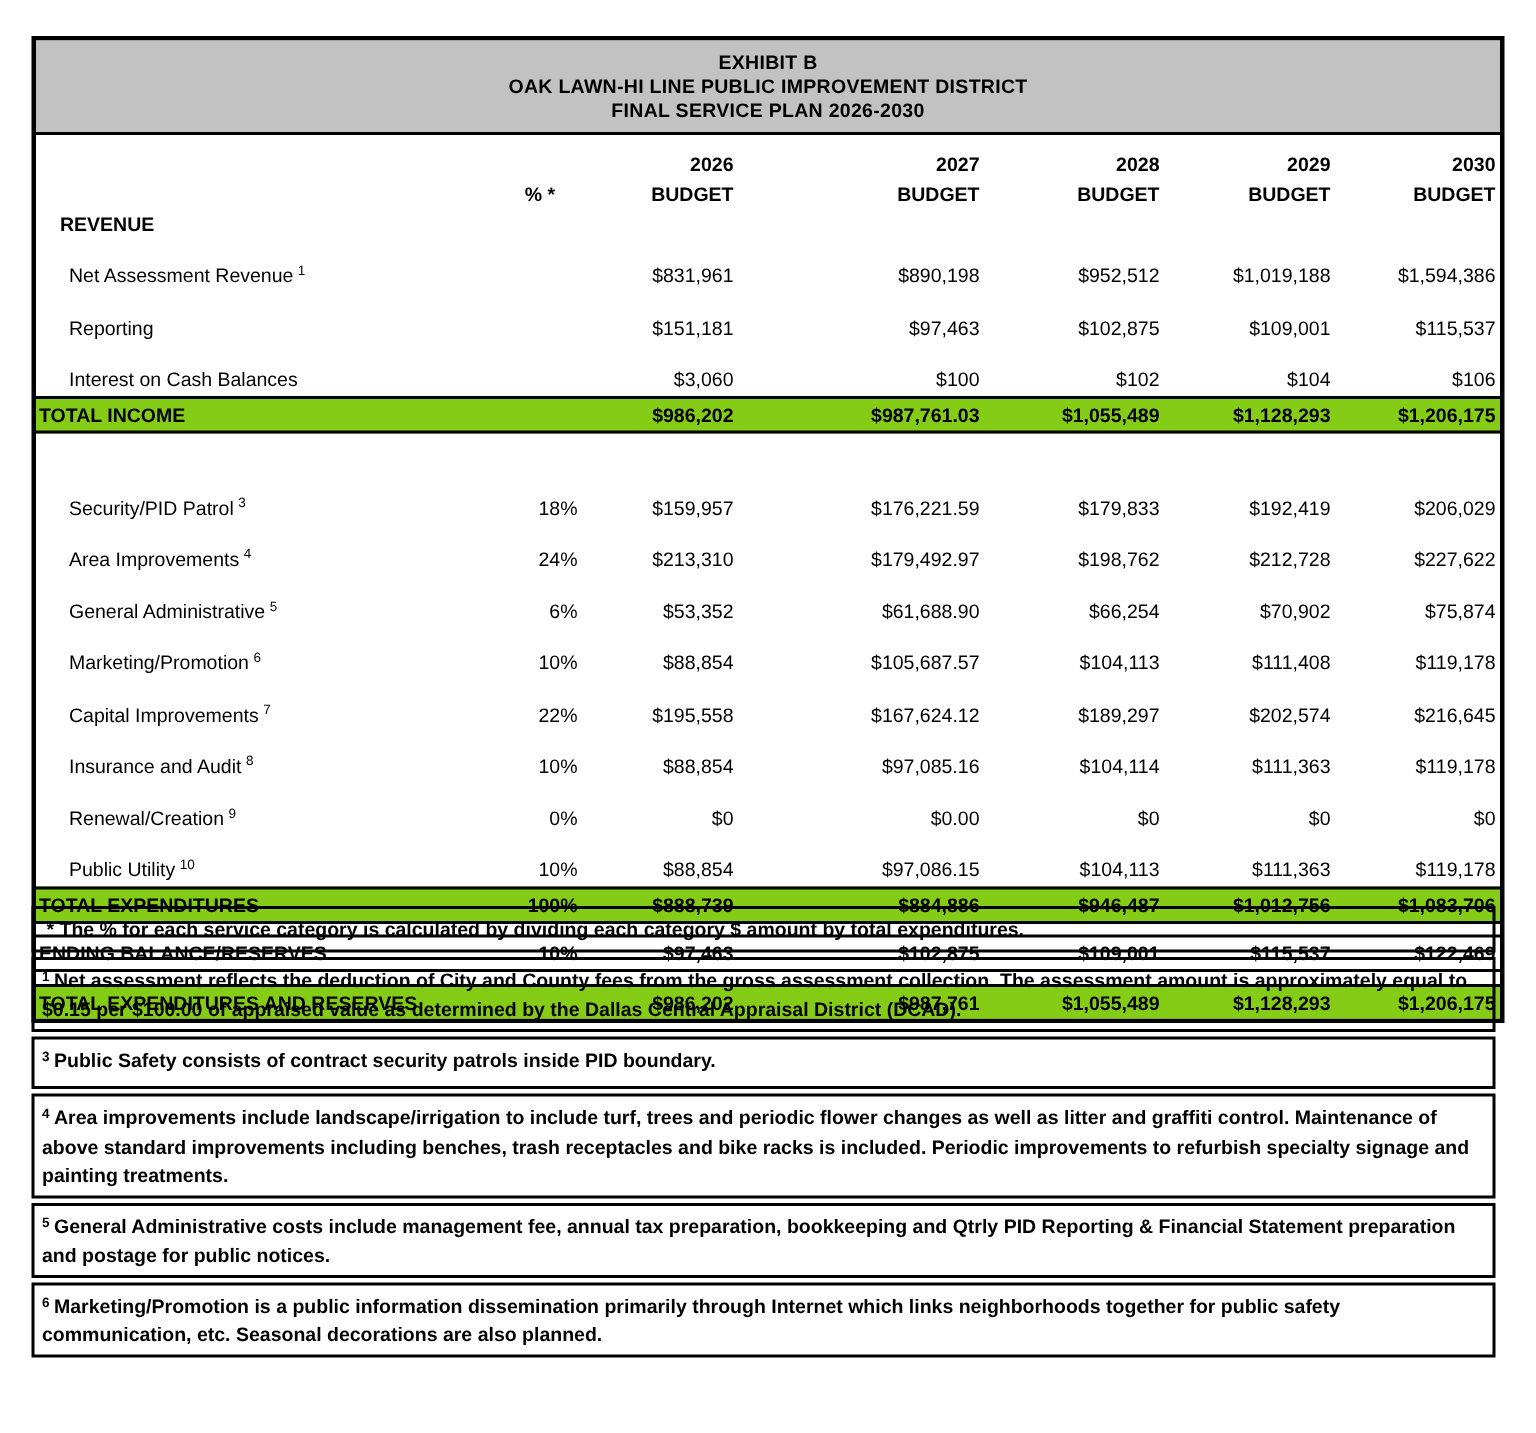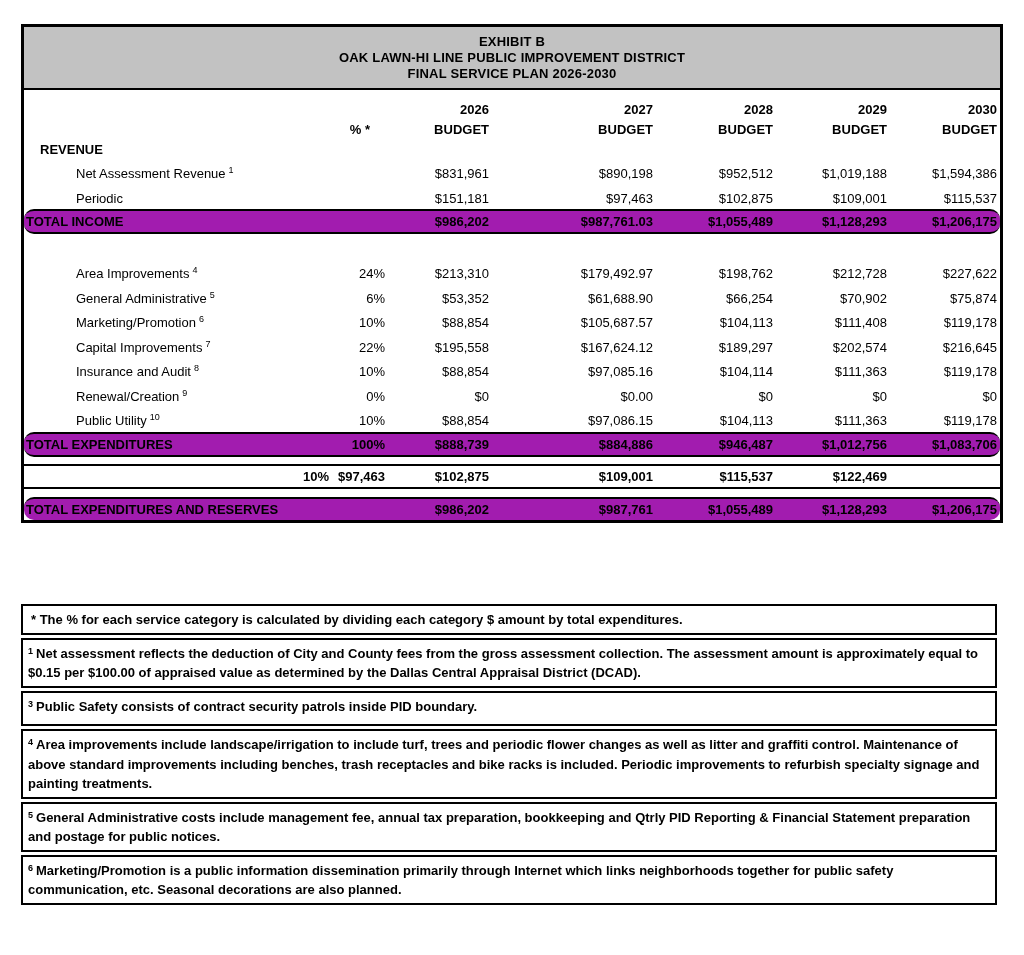--- a/index.html
+++ b/index.html
@@ -7,24 +7,24 @@
   .doc{position:absolute;left:21px;top:24px;width:976px;border:3px solid #000;}
   .titleband{background:#c2c2c2;border-bottom:2px solid #000;text-align:center;padding:7px 0 6px 0;}
   .titleband div{font-weight:bold;font-size:13px;line-height:16px;letter-spacing:.2px;}
   .tbl{padding-top:10px;}
   .row{display:grid;grid-template-columns:308px 56px 104px 164px 120px 114px 110px;align-items:baseline;}
   .c{padding:1px 2px;font-size:13px;line-height:18px;white-space:nowrap;overflow:visible;}
   .num{text-align:right;padding-right:3px;}
   .pct{text-align:right;padding-right:3px;}
   .pcth{text-align:right;padding-right:18px;}
   .b{font-weight:bold;}
-  .ind{padding-left:52px;}
+  .ind{padding-left:22px;margin-top:10px;}
   .sect{font-weight:bold;font-size:13px;padding:2px 0 2px 16px;line-height:16px;}
   .item .c{line-height:19.5px;}
-  .totrow{background:#a21caf;border-top:2px solid #000;border-bottom:2px solid #000;border-radius:10px;}
+  .totrow{background:#84cc16;border-top:2px solid #000;border-bottom:2px solid #000;}
   .totrow .c{font-weight:bold;line-height:17px;padding-top:2px;padding-bottom:2px;}
   .whiterow{border-top:2px solid #000;border-bottom:2px solid #000;}
   .whiterow .c{font-weight:bold;line-height:17px;padding-top:2px;padding-bottom:2px;}
   .lastrow{border-bottom:none;}
   .sp8{height:8px;}.sp7{height:7px;}.sp26{height:26px;}
   sup.sm{font-size:9px;vertical-align:5px;margin-left:3px;font-weight:normal;}
   .fns{position:absolute;left:21px;top:0;width:976px;}
   .fn{border:2px solid #000;margin-top:3px;padding:2px 5px 3px 5px;font-size:13px;line-height:19.5px;}
   .fn.pad-xl{padding-bottom:27px;}
   .fn.pad-s{padding-bottom:8px;}
@@ -66,42 +66,60 @@
     <div class="row item">
       <div class="c ind"><span>Net Assessment Revenue</span><sup class="sm">1</sup></div>
       <div class="c pct"></div>
       <div class="c num">$831,961</div>
       <div class="c num">$890,198</div>
       <div class="c num">$952,512</div>
       <div class="c num">$1,019,188</div>
       <div class="c num">$1,594,386</div>
     </div>
     <div class="row item">
-      <div class="c ind"><span>Periodic</span><sup class="sm"></sup></div>
+      <div class="c ind"><span>Reporting</span><sup class="sm"></sup></div>
       <div class="c pct"></div>
       <div class="c num">$151,181</div>
       <div class="c num">$97,463</div>
       <div class="c num">$102,875</div>
       <div class="c num">$109,001</div>
       <div class="c num">$115,537</div>
     </div>
+    <div class="row item">
+      <div class="c ind"><span>Interest on Cash Balances</span><sup class="sm"></sup></div>
+      <div class="c pct"></div>
+      <div class="c num">$3,060</div>
+      <div class="c num">$100</div>
+      <div class="c num">$102</div>
+      <div class="c num">$104</div>
+      <div class="c num">$106</div>
+    </div>
 
     <div class="row totrow">
       <div class="c">TOTAL INCOME</div>
       <div class="c pct"></div>
       <div class="c num">$986,202</div>
       <div class="c num">$987,761.03</div>
       <div class="c num">$1,055,489</div>
       <div class="c num">$1,128,293</div>
       <div class="c num">$1,206,175</div>
     </div>
 
     <div class="sp26"></div>
 
 
+    <div class="row item">
+      <div class="c ind"><span>Security/PID Patrol</span><sup class="sm">3</sup></div>
+      <div class="c pct">18%</div>
+      <div class="c num">$159,957</div>
+      <div class="c num">$176,221.59</div>
+      <div class="c num">$179,833</div>
+      <div class="c num">$192,419</div>
+      <div class="c num">$206,029</div>
+    </div>
     <div class="row item">
       <div class="c ind"><span>Area Improvements</span><sup class="sm">4</sup></div>
       <div class="c pct">24%</div>
       <div class="c num">$213,310</div>
       <div class="c num">$179,492.97</div>
       <div class="c num">$198,762</div>
       <div class="c num">$212,728</div>
       <div class="c num">$227,622</div>
     </div>
     <div class="row item">
@@ -165,20 +183,21 @@
       <div class="c num">$888,739</div>
       <div class="c num">$884,886</div>
       <div class="c num">$946,487</div>
       <div class="c num">$1,012,756</div>
       <div class="c num">$1,083,706</div>
     </div>
 
     <div class="sp7"></div>
 
     <div class="row whiterow">
+      <div class="c">ENDING BALANCE/RESERVES</div>
       <div class="c pct">10%</div>
       <div class="c num">$97,463</div>
       <div class="c num">$102,875</div>
       <div class="c num">$109,001</div>
       <div class="c num">$115,537</div>
       <div class="c num">$122,469</div>
     </div>
 
     <div class="sp8"></div>
 

